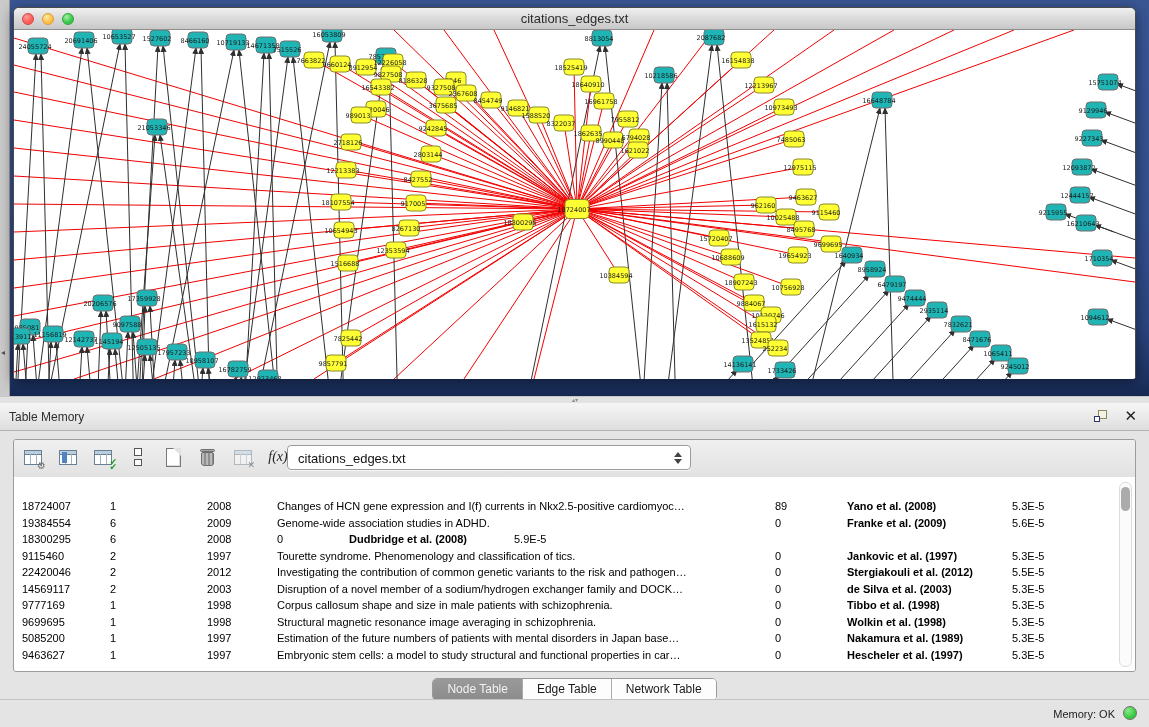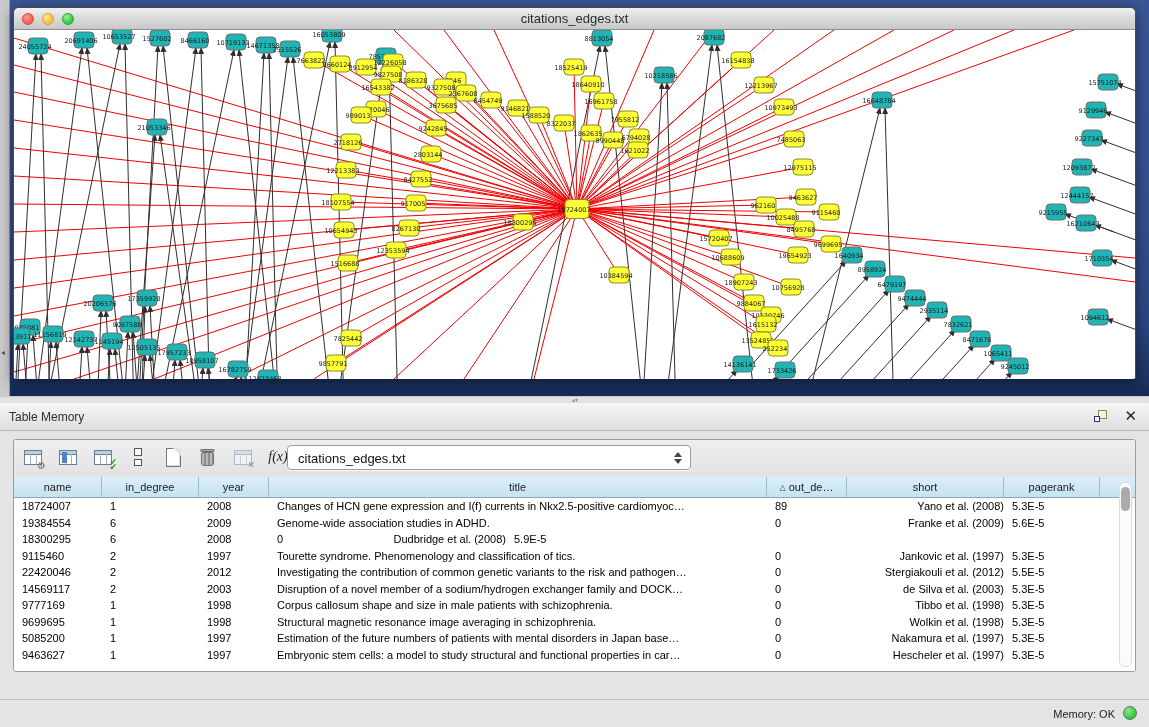--- a/index.html
+++ b/index.html
@@ -74,21 +74,21 @@
   .combo-stepper .up { top:2px; border-bottom:5px solid #444; }
   .combo-stepper .dn { bottom:2px; border-top:5px solid #444; }
 
   .table-wrap { position:absolute; left:0; top:37px; right:0; bottom:0; background:#fff; overflow:hidden; }
   .thead { display:flex; height:21px; background:linear-gradient(180deg,#DCEFF8,#C6E2F0); border-bottom:1px solid #8FA8B5; }
   .th { font-size:11px; color:#1c1c1c; text-align:center; line-height:20px; border-right:1px solid #9FBCCB; overflow:hidden; white-space:nowrap; cursor:pointer; flex:none; }
   .sort-tri { display:inline-block; font-size:8px; color:#2a4d66; margin-right:3px; transform:translateY(-1px); }
   .tbody { position:absolute; left:0; top:21px; right:0; bottom:0; }
   .tr { display:flex; height:16.5px; cursor:default; }
   .td { font-size:11px; color:#000; line-height:16px; padding:0 0 0 8px; white-space:nowrap; overflow:hidden; flex:none; }
-  .td.center { text-align:right; padding:0; }
+  .td.center { text-align:left; padding:0;font-weight:bold; }
   .vscroll { position:absolute; right:3px; top:42px; width:13px; bottom:4px; background:#fbfbfb; border:1px solid #dcdcdc; border-radius:6px; }
   .vthumb { position:absolute; left:1px; top:4px; width:9px; height:24px; background:#ababab; border-radius:5px; cursor:pointer; }
 
   
   .tabs { position:absolute; left:0; right:0; top:247px; display:flex; justify-content:center; }
   .seg { display:flex; border:1px solid #9a9a9a; border-radius:5px; overflow:hidden; background:#fff; box-shadow:0 1px 0 rgba(255,255,255,.8); }
   .seg-item { font-size:12px; padding:3px 14px 4px; color:#1a1a1a; border-right:1px solid #ababab; cursor:pointer; background:#fdfdfd; }
   .seg-item:last-child { border-right:none; }
   .seg-item.sel { background:linear-gradient(180deg,#9a9a9a,#8b8b8b); color:#f2f2f2; }
 
@@ -797,29 +797,20 @@
         </div>
       <div class="combo">
         <span class="combo-text">citations_edges.txt</span>
         <span class="combo-stepper">
             <i class="up"></i>
             <i class="dn"></i>
           </span>
       </div>
     </div>
     <div class="table-wrap">
-      <div class="thead" id="thead">
-          <div class="th" style="width: 88px;">name</div>
-          <div class="th" style="width: 97px;">in_degree</div>
-          <div class="th" style="width: 70px;">year</div>
-          <div class="th" style="width: 498px;">title</div>
-          <div class="th" style="width: 80px;"><span class="sort-tri">△</span>out_de…</div>
-          <div class="th" style="width: 157px;">short</div>
-          <div class="th" style="width: 96px;">pagerank</div>
-        </div>
       <div class="tbody" id="tbody">
           <div class="tr">
             <div class="td" style="width: 88px;">18724007</div>
             <div class="td" style="width: 97px;">1</div>
             <div class="td" style="width: 70px;">2008</div>
             <div class="td" style="width: 498px;">Changes of HCN gene expression and I(f) currents in Nkx2.5-positive cardiomyoc…</div>
             <div class="td" style="width: 80px;">89</div>
             <div class="td center" style="width: 157px;">Yano et al. (2008)</div>
             <div class="td" style="width: 96px;">5.3E-5</div>
           </div>
@@ -884,36 +875,43 @@
             <div class="td" style="width: 80px;">0</div>
             <div class="td center" style="width: 157px;">Wolkin et al. (1998)</div>
             <div class="td" style="width: 96px;">5.3E-5</div>
           </div>
           <div class="tr">
             <div class="td" style="width: 88px;">5085200</div>
             <div class="td" style="width: 97px;">1</div>
             <div class="td" style="width: 70px;">1997</div>
             <div class="td" style="width: 498px;">Estimation of the future numbers of patients with mental disorders in Japan base…</div>
             <div class="td" style="width: 80px;">0</div>
-            <div class="td center" style="width: 157px;">Nakamura et al. (1997)</div>
+            <div class="td center" style="width: 157px;">Nakamura et al. (1989)</div>
             <div class="td" style="width: 96px;">5.3E-5</div>
           </div>
           <div class="tr">
             <div class="td" style="width: 88px;">9463627</div>
             <div class="td" style="width: 97px;">1</div>
             <div class="td" style="width: 70px;">1997</div>
             <div class="td" style="width: 498px;">Embryonic stem cells: a model to study structural and functional properties in car…</div>
             <div class="td" style="width: 80px;">0</div>
             <div class="td center" style="width: 157px;">Hescheler et al. (1997)</div>
             <div class="td" style="width: 96px;">5.3E-5</div>
           </div>
         </div>
     </div>
     <div class="vscroll">
       <div class="vthumb"></div>
     </div>
   </div>
+  <div class="tabs">
+    <div class="seg" id="tabs-seg">
+        <div class="seg-item sel">Node Table</div>
+        <div class="seg-item">Edge Table</div>
+        <div class="seg-item">Network Table</div>
+      </div>
+  </div>
 </div>
 
 <div class="statusbar">
   <span class="mem">Memory: OK</span>
   <span class="mem-dot"></span>
 </div>
 
 </body></html>

